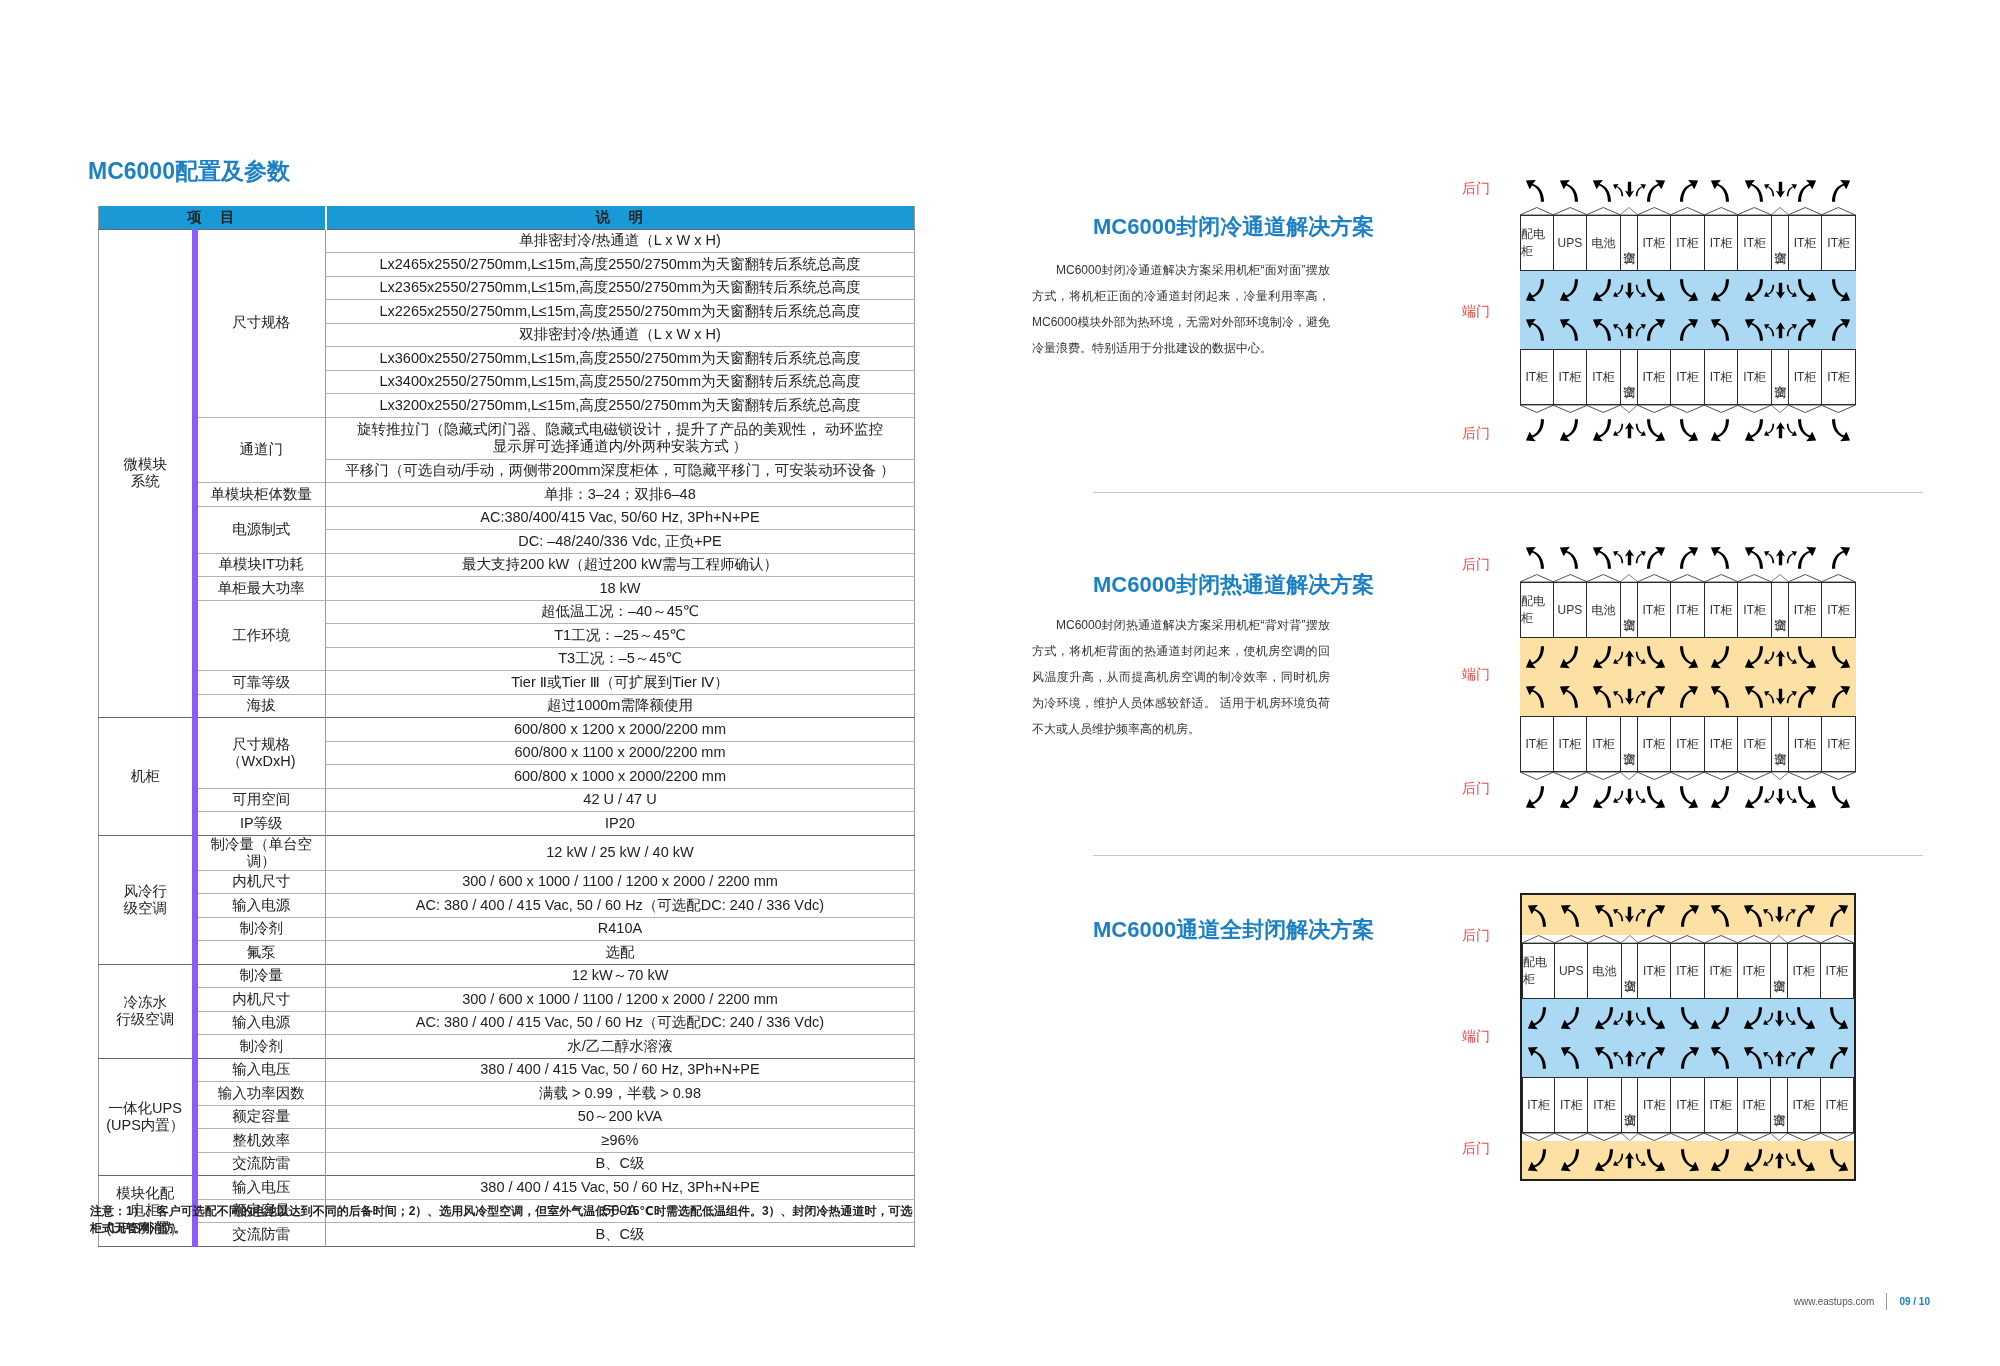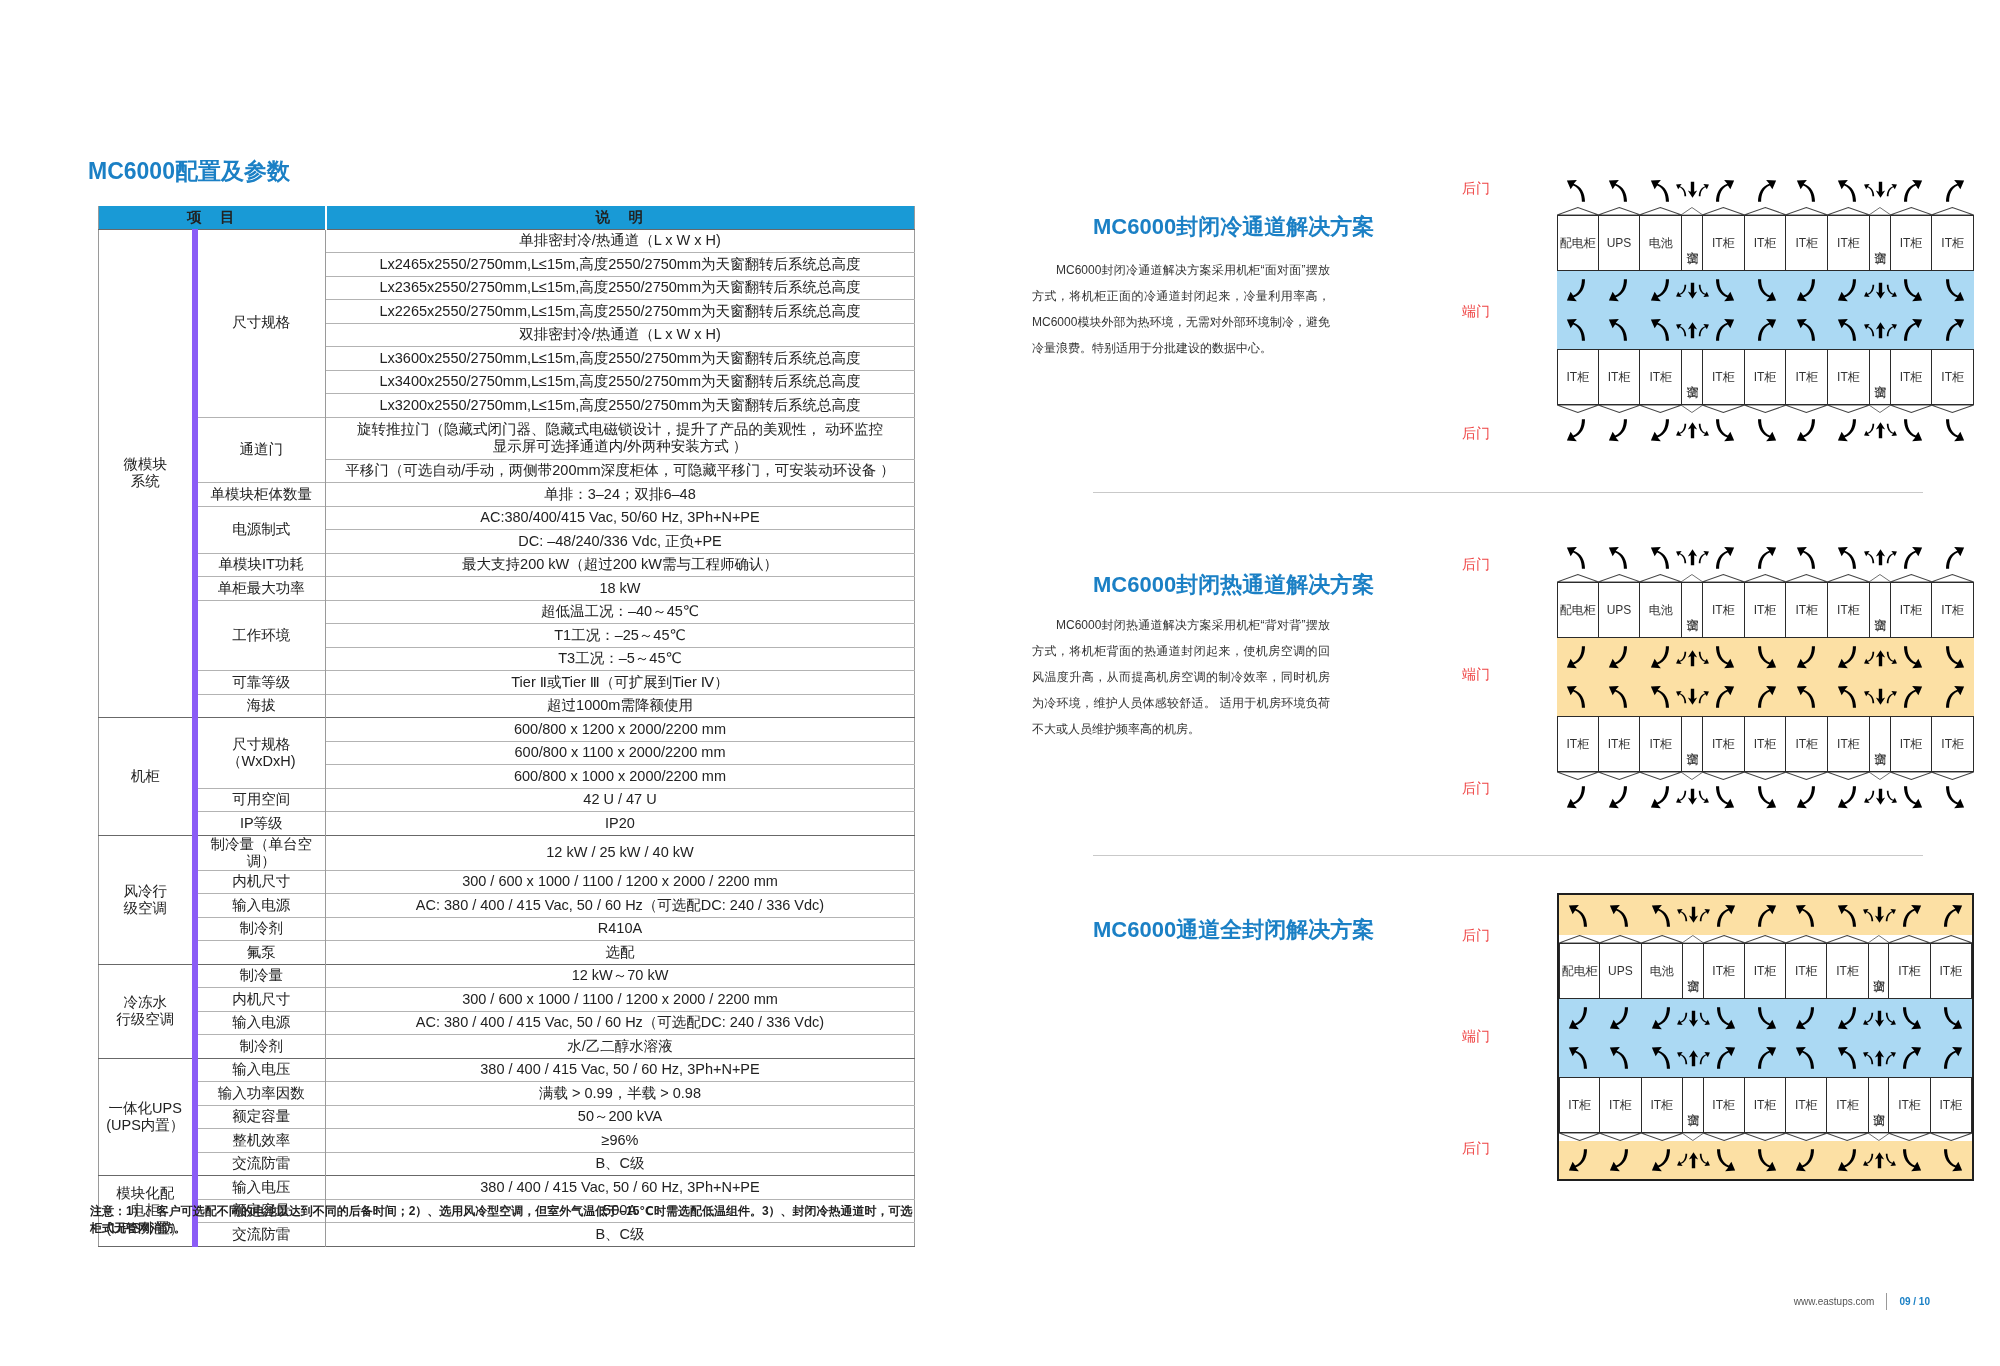--- a/index.html
+++ b/index.html
@@ -22,21 +22,21 @@
   tr.tall td{height:41px;}
   td.gcell{white-space:pre-line;}
   td.icell{border-left:6px solid #8b5cf6;white-space:pre-line;font-size:14px;}
   td.dcell{border-left:1px solid #9a9a9a;white-space:pre-line;font-size:15px;}
   .note{position:absolute;left:90px;top:1203px;width:830px;font-size:12px;font-weight:bold;color:#222;}
   
   .divider{position:absolute;left:1093px;width:830px;height:1px;background:#c9c9c9;}
   .section-title{position:absolute;left:1093px;width:340px;font-size:22px;font-weight:bold;color:var(--title-blue);}
   .paras{position:absolute;left:1032px;width:298px;font-size:12px;line-height:26px;color:#333;text-align:justify;}
   .paras p{margin:0;text-indent:2em;}
-  .diagram{position:absolute;left:1557px;width:417px;}
+  .diagram{position:absolute;left:1520px;width:336px;}
   .doorlabel{position:absolute;left:1444px;width:46px;text-align:right;font-size:14px;color:#ef4444;}
   
   .arow{display:flex;height:34px;align-items:center;}
   .slot{flex:2 0 0;display:flex;justify-content:center;align-items:center;overflow:visible;min-width:0;}
   .slot.ac{flex:1 0 0;}
   svg.sw{width:25px;height:25px;flex:none;}
   svg.stv{width:17px;height:28px;flex:none;margin:0 -3px;}
   svg.mini{width:14px;height:14px;flex:none;margin:0 -2px;}
   .fx{transform:scaleX(-1);} .fy{transform:scaleY(-1);} .fxy{transform:scale(-1,-1);}
   .oc{color:var(--arrow-orange);} .bc{color:var(--arrow-blue);}

